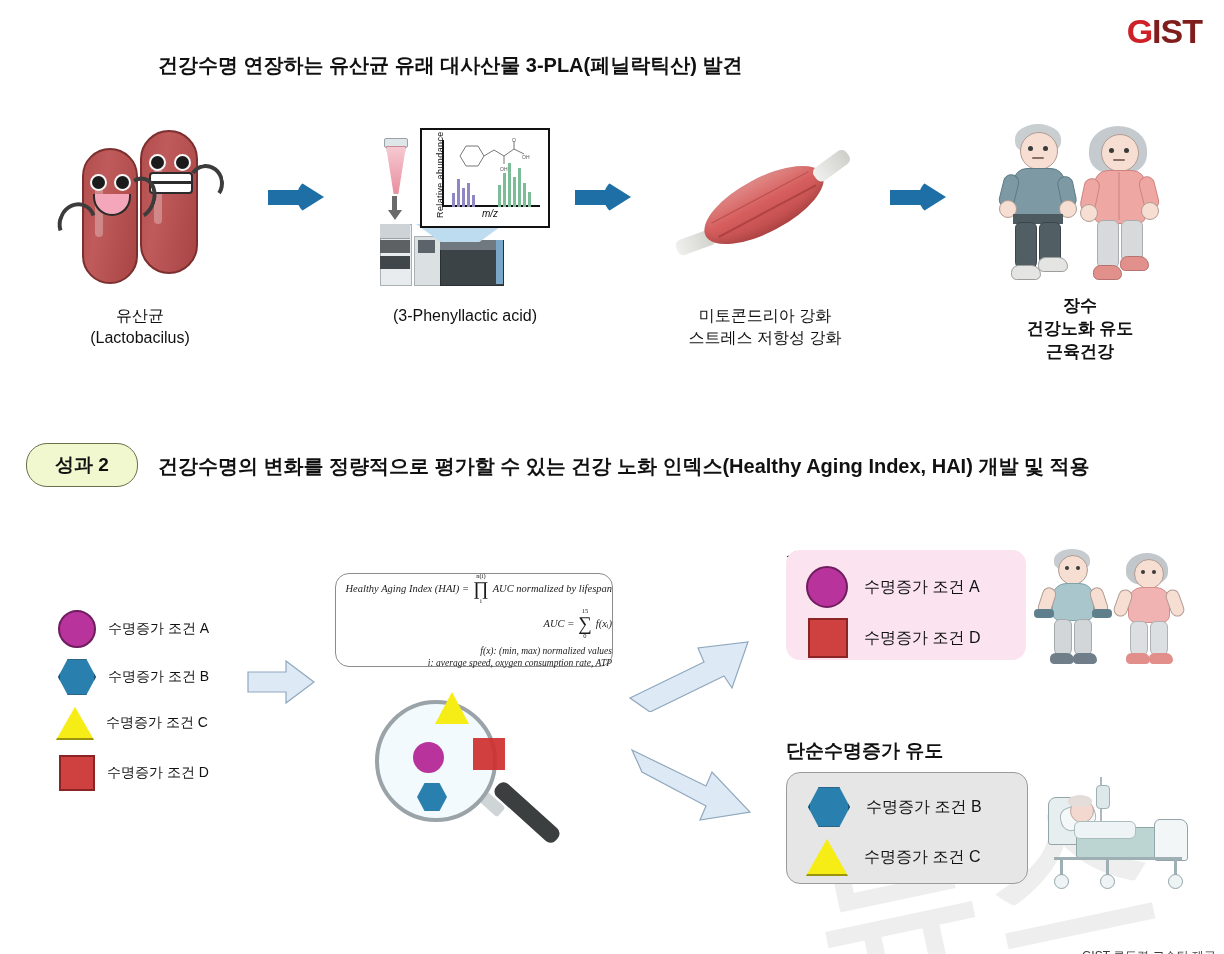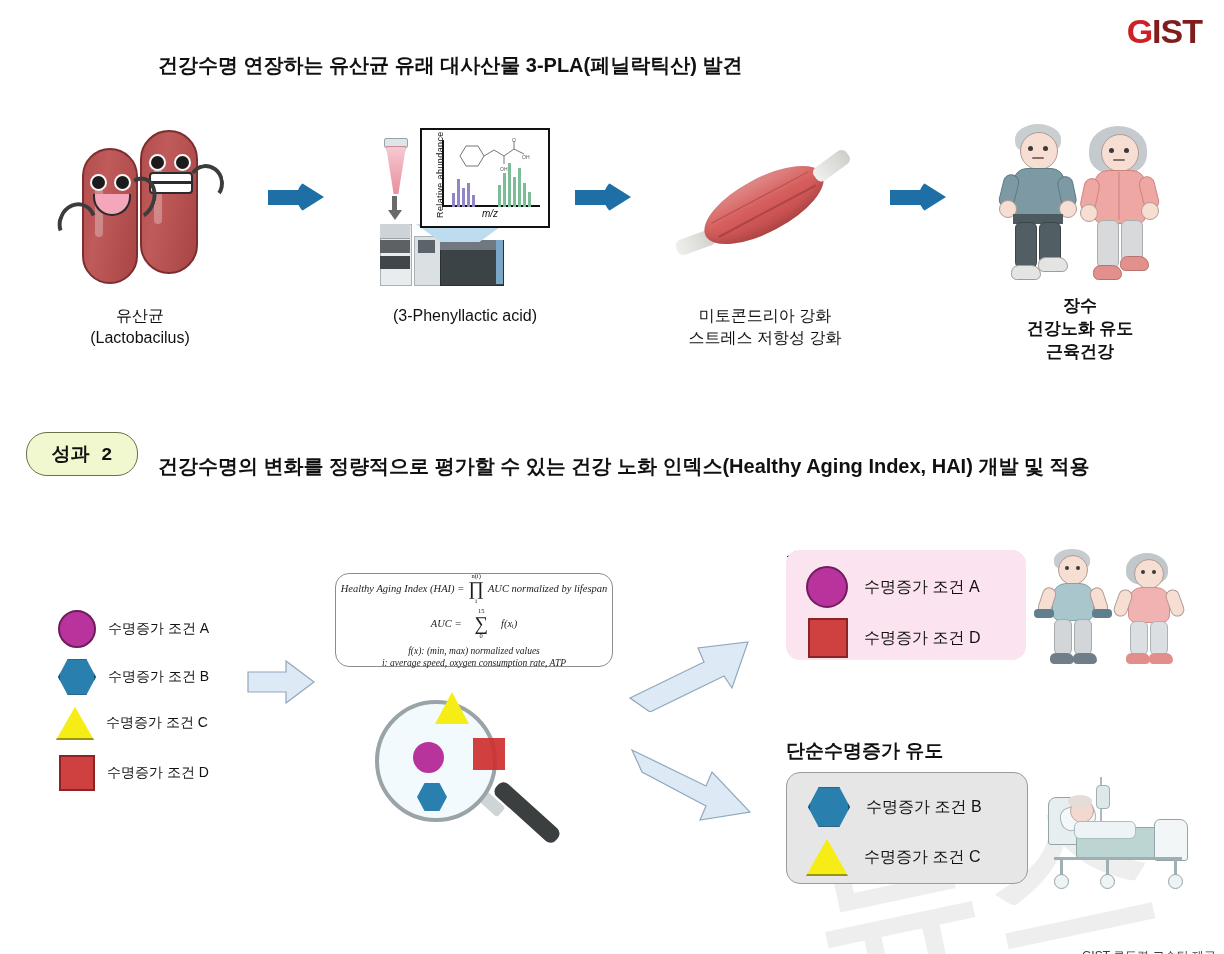--- a/index.html
+++ b/index.html
@@ -86,24 +86,24 @@
   .sh-tri:after{content:"";position:absolute;inset:0;
     border-bottom:2px solid #9a9410;box-sizing:border-box;}
   .sh-sq{width:32px;height:32px;background:#cf4040;border:2px solid #8b2525;}
 
   .pale-arrow{position:absolute;}
 
   
   .formula{
     position:absolute;background:#fff;border:1.3px solid #8c8c8c;border-radius:14px;
     font-family:"Liberation Serif","DejaVu Serif",serif;font-style:italic;color:#1b1b1b;
-    display:flex;flex-direction:column;align-items:center;justify-content:center;
+    display:flex;flex-direction:column;align-items:flex-end;justify-content:center;
   }
   .f1{font-size:10.5px;display:flex;align-items:center;gap:4px;}
-  .f2{font-size:10.5px;display:flex;align-items:center;gap:13px;margin-top:3px;}
+  .f2{font-size:10.5px;display:flex;align-items:center;gap:4px;margin-top:3px;}
   .f3{font-size:9.5px;margin-top:6px;}
   .f4{font-size:9.5px;margin-top:2px;}
   .bigop{display:inline-flex;flex-direction:column;align-items:center;line-height:1;}
   .bigop .lim{font-size:6.5px;font-style:normal;}
   .bigop .sym{font-size:19px;font-style:normal;}
 
   
   .mag-lens{position:absolute;border-radius:50%;background:#f2fafd;border:4px solid #9aa3a8;}
   .mag-handle{position:absolute;background:#3b3f3f;border-radius:7px;transform:rotate(42deg);}
   .mag-neck{position:absolute;background:#cfd4d6;border-radius:3px;transform:rotate(42deg);}
@@ -286,21 +286,21 @@
       <div class="shoe" style="left:12px;top:139px;width:27px;height:13px;background:#e2908c;border:1.5px solid #b7716e;"></div>
       <div class="shoe" style="left:39px;top:130px;width:27px;height:13px;background:#e2908c;border:1.5px solid #b7716e;"></div>
     </div>
   </div>
   <div class="caption bold abs" style="left:985px;top:295px;width:190px;">
     <div>장수</div>
     <div>건강노화 유도</div>
     <div>근육건강</div>
   </div>
 
-  <div class="badge badge2 abs" style="left:26px;top:432px;font-family:Liberation Mono, monospace;">성과 2</div>
+  <div class="badge badge2 abs" style="left:26px;top:443px;">성과 2</div>
   <div class="sec-title abs" style="left:158px;top:453px;">건강수명의 변화를 정량적으로 평가할 수 있는 건강 노화 인덱스(Healthy Aging Index, HAI) 개발 및 적용</div>
 
   <div class="legend-row" style="left:58px;top:610px;">
     <div class="sh-circle"></div>
     <div class="legend-label">수명증가 조건 A</div>
   </div>
   <div class="legend-row" style="left:58px;top:658px;">
     <div class="sh-hex"></div>
     <div class="legend-label">수명증가 조건 B</div>
   </div>

